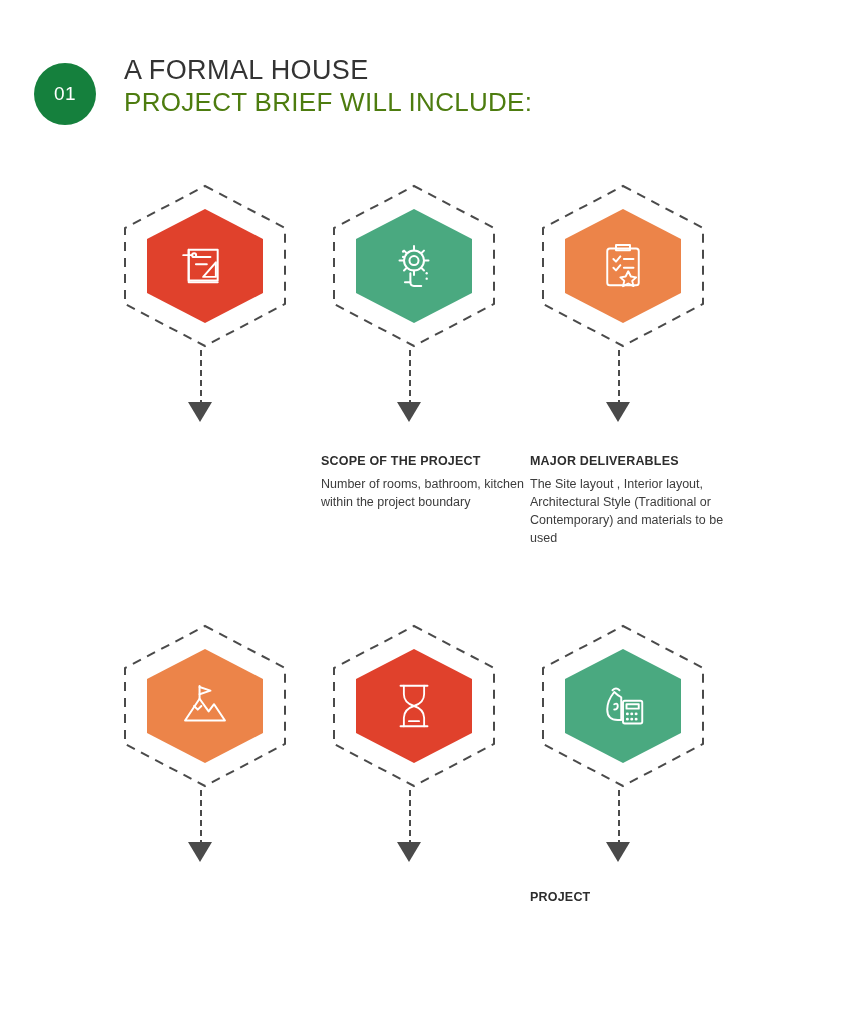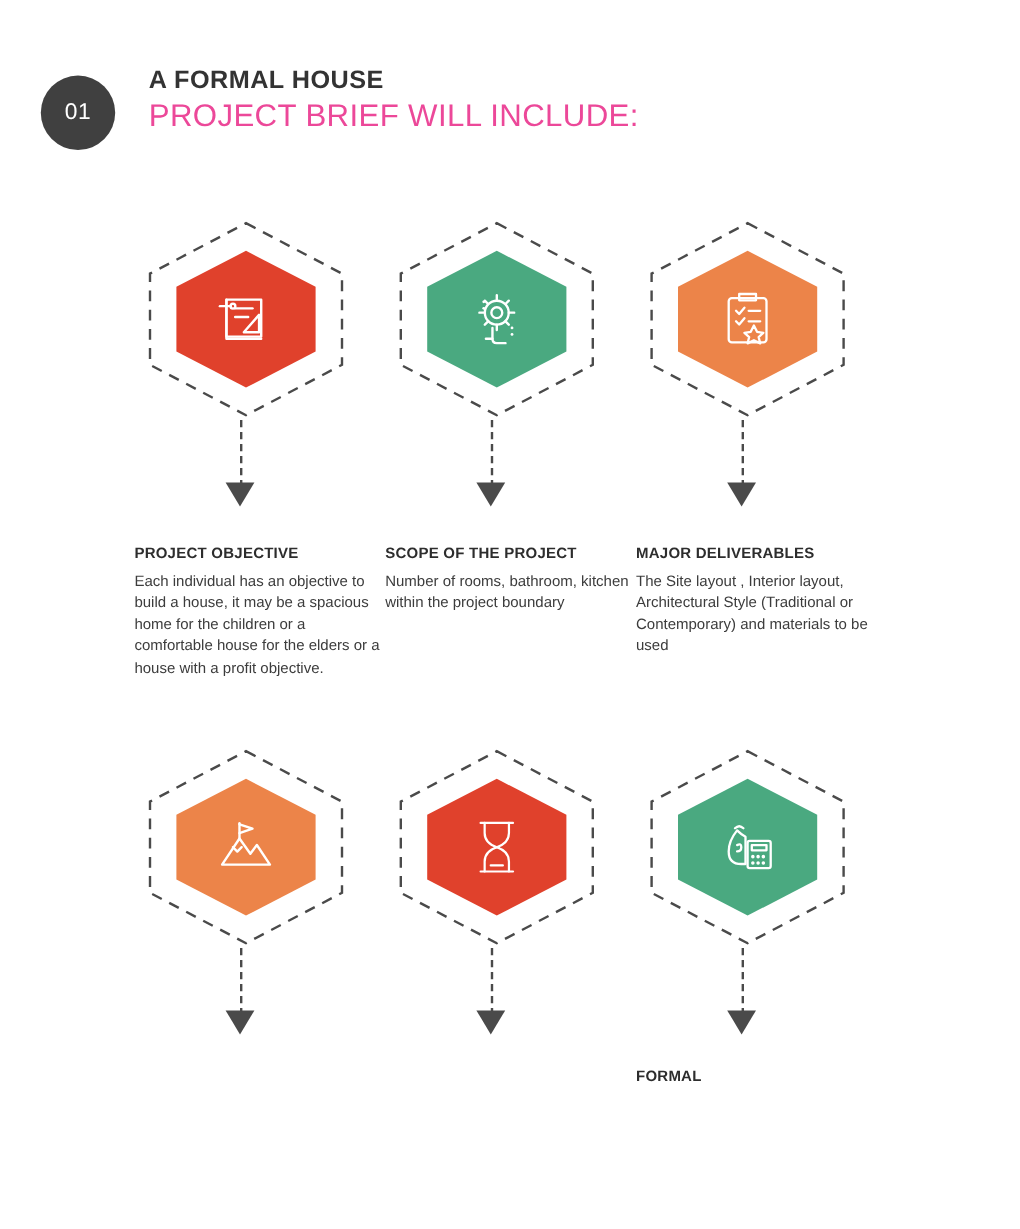--- a/index.html
+++ b/index.html
@@ -21,46 +21,46 @@
     position: absolute;
     left: 34px;
     top: 55px;
     display: flex;
     align-items: flex-start;
   }
   .badge {
     width: 62px;
     height: 62px;
     border-radius: 50%;
-    background: #404040;
+    background: #15803d;
     color: #ffffff;
     display: flex;
     align-items: center;
     justify-content: center;
     font-size: 19px;
     font-weight: 400;
     letter-spacing: 0.5px;
     margin-top: 8px;
   }
   .title-block {
     margin-left: 28px;
     line-height: 1.12;
   }
   .title-main {
-    font-size: 21px;
-    font-weight: bold;
+    font-size: 27px;
+    font-weight: normal;
     letter-spacing: 0.4px;
     color: #333333;
     white-space: nowrap;
   }
   .title-sub {
     font-size: 26px;
     font-weight: 300;
     letter-spacing: 0.3px;
-    color: #ec4899;
+    color: #4d7c0f;
     white-space: nowrap;
     margin-top: 3px;
     text-align: right;
   }
 
   
   .grid {
     position: absolute;
     left: 0;
     top: 182px;
@@ -195,24 +195,20 @@
             <path d="M22 30 L34 30"></path>
             <path d="M30 44 L44 28 L44 44 Z"></path>
             <path d="M8 20 L18 20"></path>
             <circle cx="20" cy="20" r="2.2"></circle>
           </svg>
         </div>
       </div>
       <div class="connector">
         <div class="line"></div>
         <div class="arrow-head"></div>
-      </div>
-      <div class="caption">
-        <div class="cap-title">PROJECT OBJECTIVE</div>
-        <div class="cap-body">Each individual has an objective to build a house, it may be a spacious home for the children or a comfortable house for the elders or a house with a profit objective.</div>
       </div>
     </div>
 
     <div class="cell col-2">
       <div class="hex-wrap">
         <svg class="hex-dashed" viewBox="0 0 176 168">
           <polygon points="88,4 168,46 168,122 88,164 8,122 8,46" fill="none" stroke="#4a4a4a" stroke-width="2" stroke-dasharray="9,7"></polygon>
         </svg>
         <svg class="hex-solid" viewBox="0 0 124 118">
           <polygon points="62,2 120,32 120,86 62,116 4,86 4,32" fill="#4aa980"></polygon>
@@ -340,19 +336,19 @@
             <rect x="36" y="30" width="14" height="5"></rect>
             <path d="M37 41 L37 41 M42 41 L42 41 M47 41 L47 41 M37 47 L37 47 M42 47 L42 47 M47 47 L47 47" stroke-width="3.4"></path>
           </svg>
         </div>
       </div>
       <div class="connector">
         <div class="line"></div>
         <div class="arrow-head"></div>
       </div>
       <div class="caption">
-        <div class="cap-title">FORMAL</div>
+        <div class="cap-title">PROJECT</div>
       </div>
     </div>
 
   </div>
 
 </div>
 
 </body></html>

